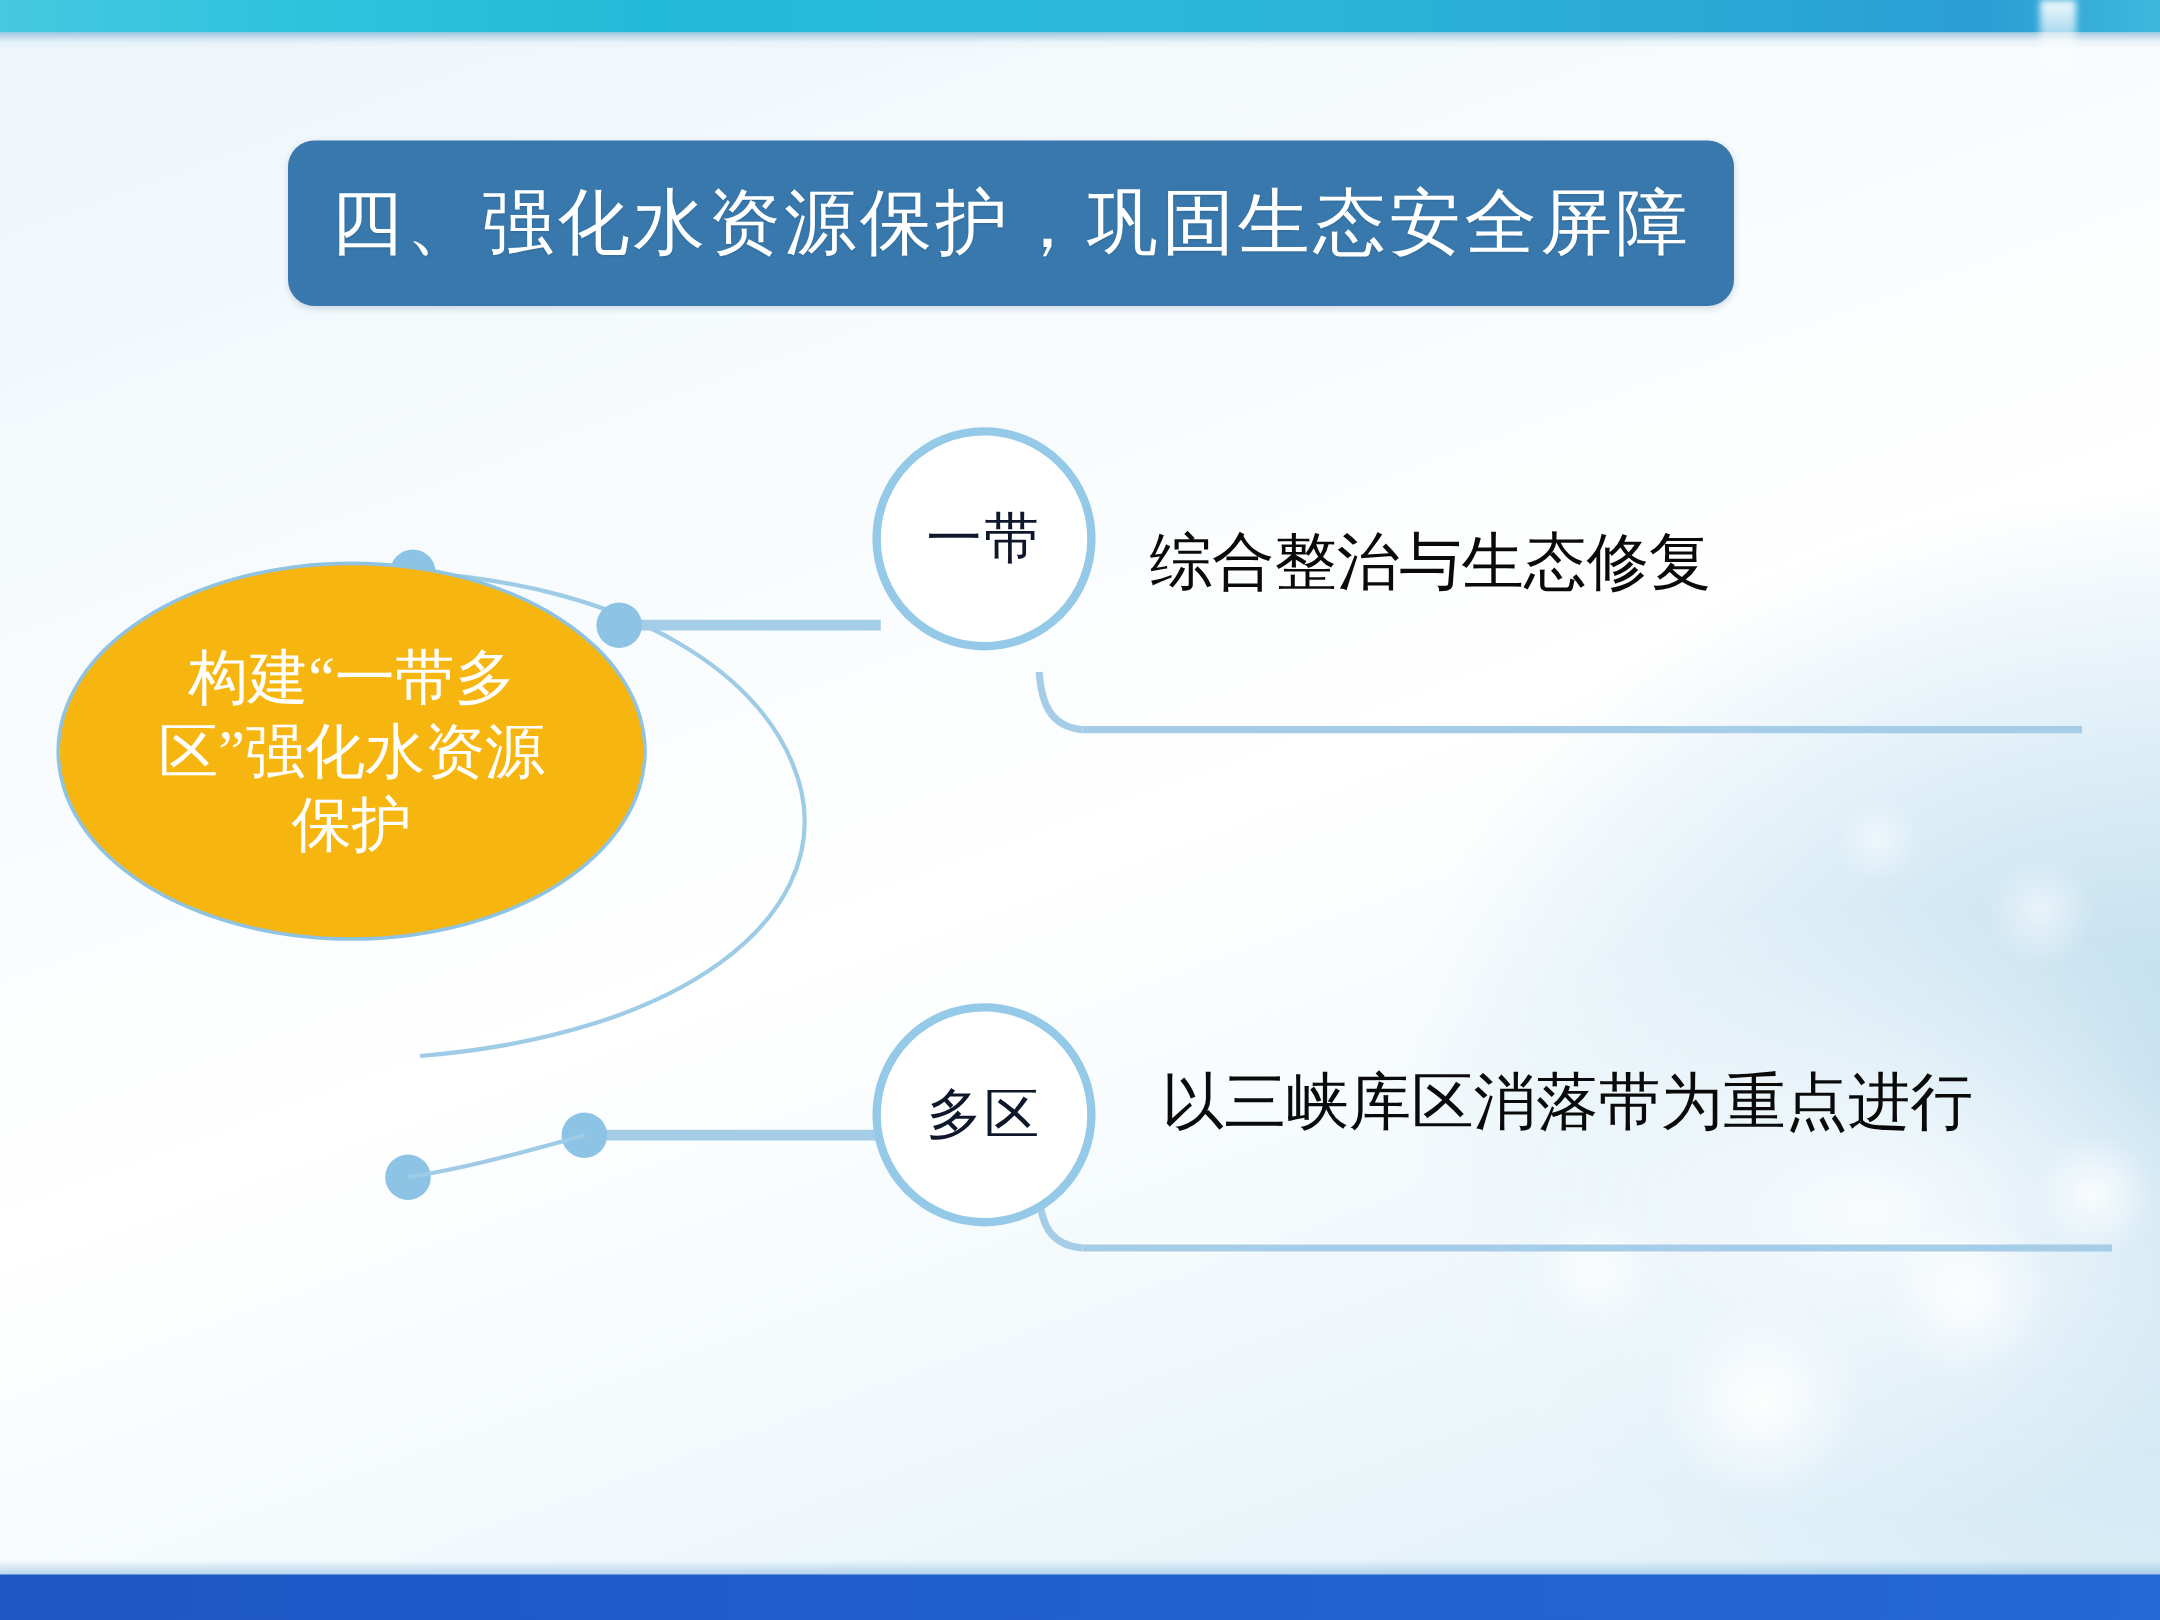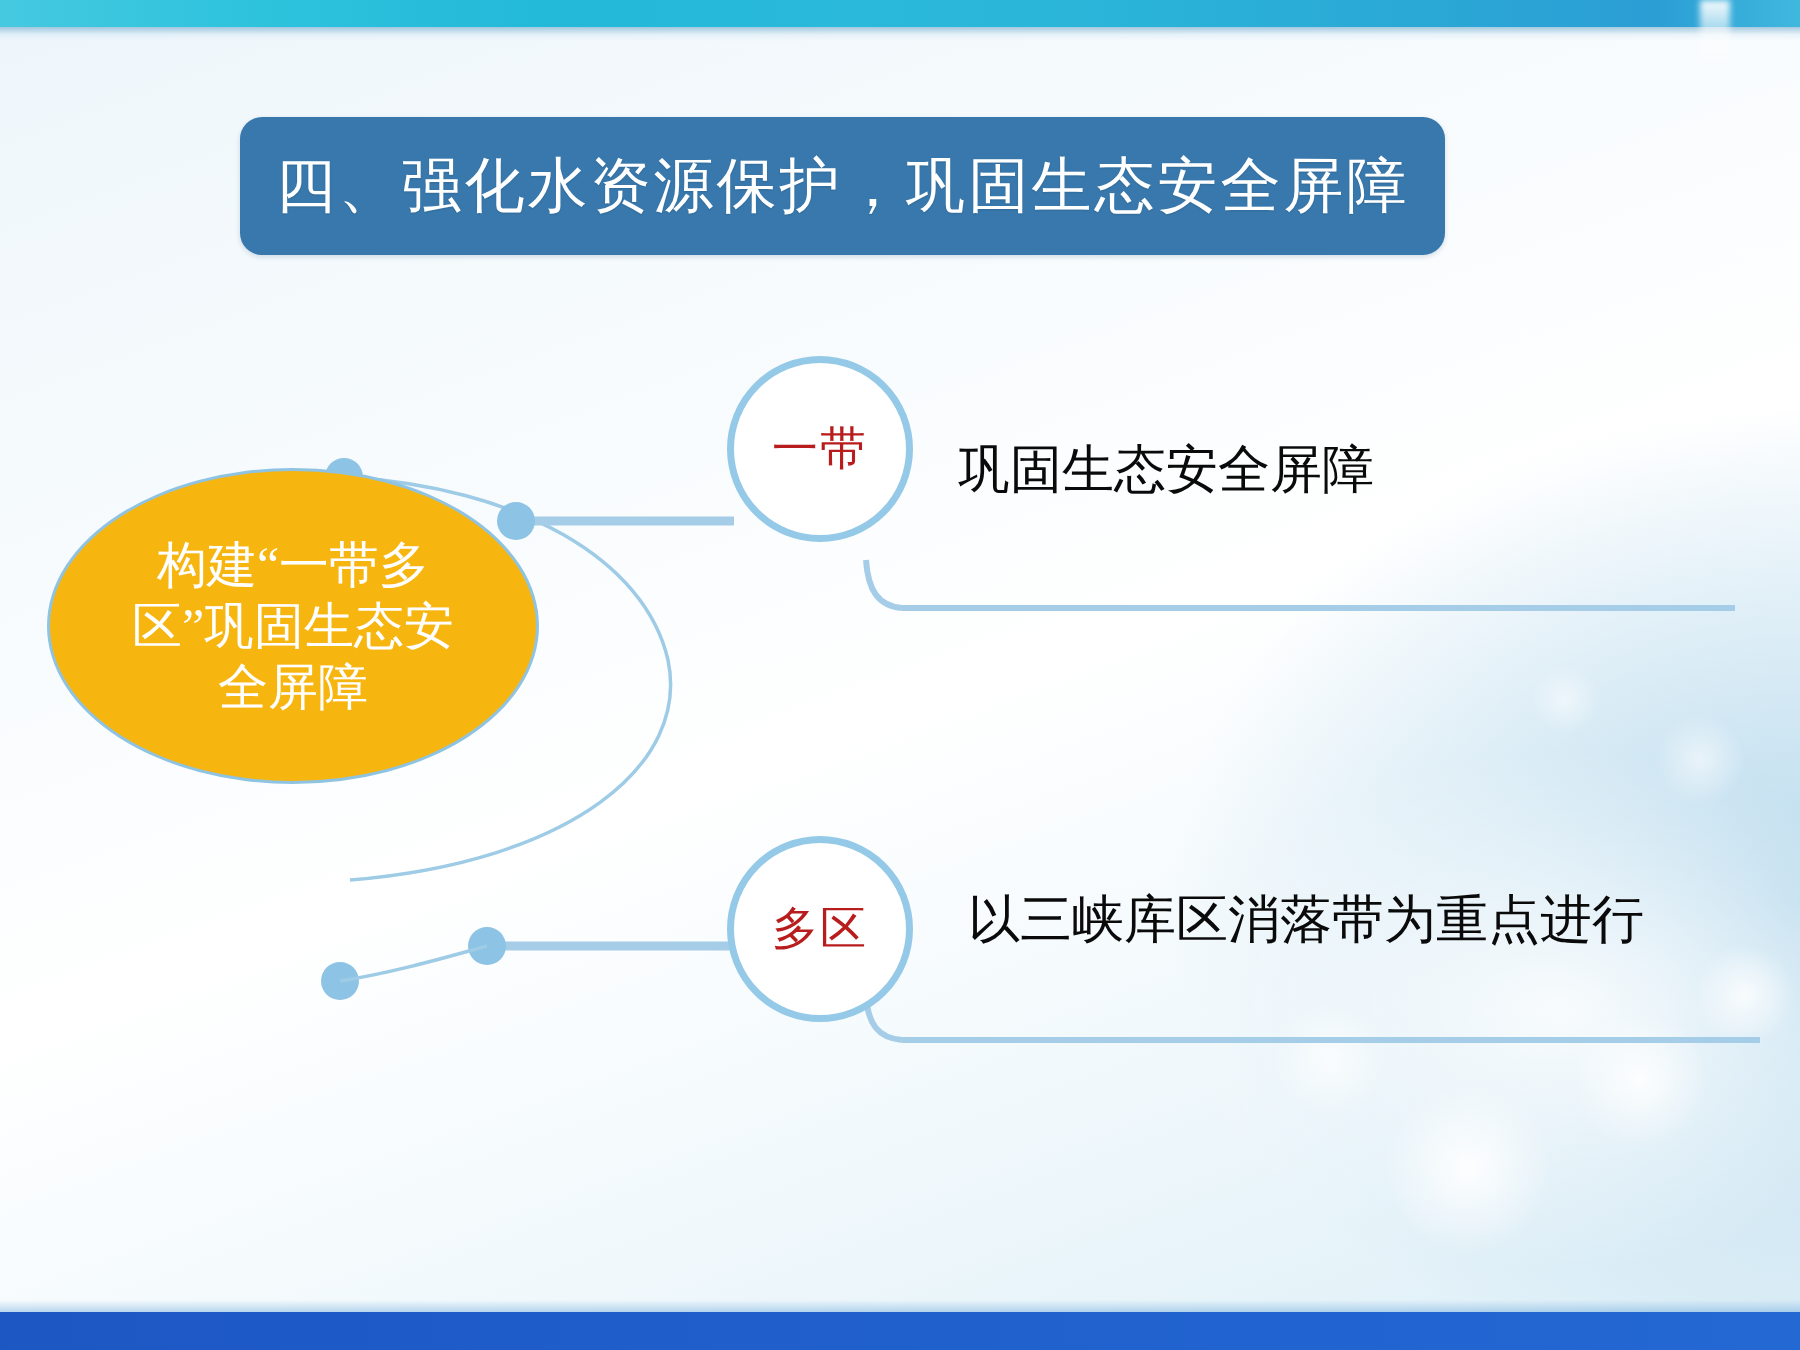--- a/index.html
+++ b/index.html
@@ -122,21 +122,21 @@
     background: #ffffff;
     border: 7px solid #95c9e8;
     box-sizing: border-box;
     display: flex;
     align-items: center;
     justify-content: center;
   }
   .node-circle.one { left: 727px; top: 356px; }
   .node-circle.two { left: 727px; top: 836px; }
   .node-label {
-    color: #b91c1c;
+    color: #0f172a;
     font-size: 46px;
     letter-spacing: 2px;
     font-family: "Liberation Serif", "DejaVu Serif", serif;
     white-space: nowrap;
   }
 
   
   .branch-text {
     position: absolute;
     color: #0a0a0a;
@@ -176,28 +176,28 @@
 
     <circle cx="344" cy="477" r="19" fill="#8dc3e4"></circle>
     <circle cx="516" cy="521" r="19" fill="#8dc3e4"></circle>
     <circle cx="487" cy="946" r="19" fill="#8dc3e4"></circle>
     <circle cx="340" cy="981" r="19" fill="#8dc3e4"></circle>
 
     <path d="M 487 946 C 430 962 385 974 340 981" fill="none" stroke="#9ecbe6" stroke-width="3.5"></path>
   </svg>
 
   <div class="core-ellipse">
-    <div class="core-ellipse-label">构建“一带多区”巩固生态安全屏障</div>
+    <div class="core-ellipse-label">构建“一带多区”强化水资源保护</div>
   </div>
 
   <div class="node-circle one">
     <div class="node-label">一带</div>
   </div>
   <div class="branch-text one">
-    <div>巩固生态安全屏障</div>
+    <div>综合整治与生态修复</div>
   </div>
 
   <div class="node-circle two">
     <div class="node-label">多区</div>
   </div>
   <div class="branch-text two">
     <div>以三峡库区消落带为重点进行</div>
   </div>
 
   <div class="bottom-band-light"></div>

